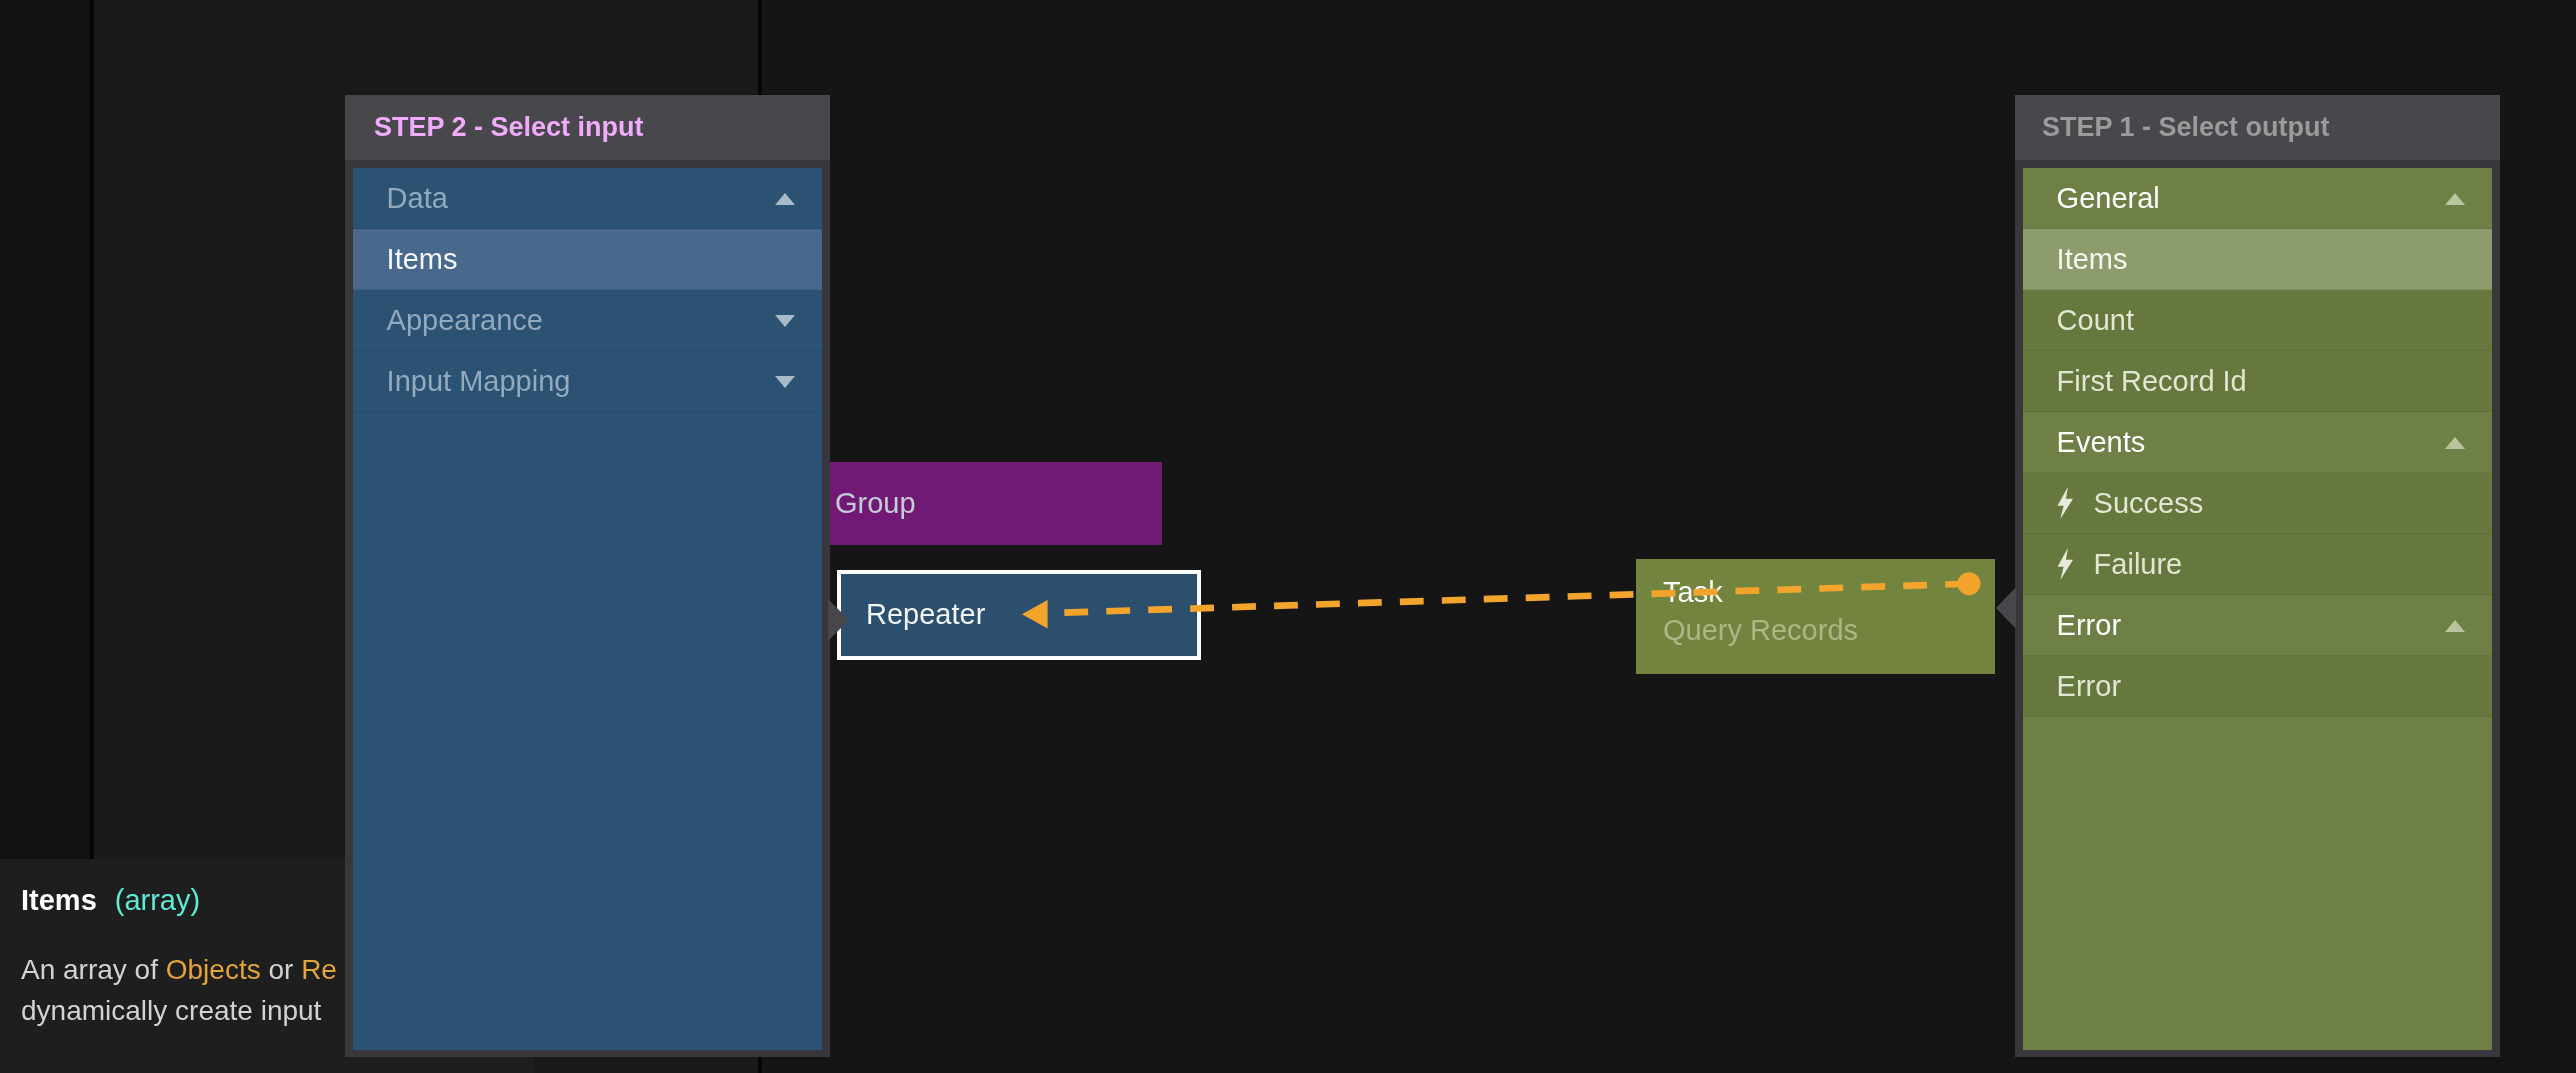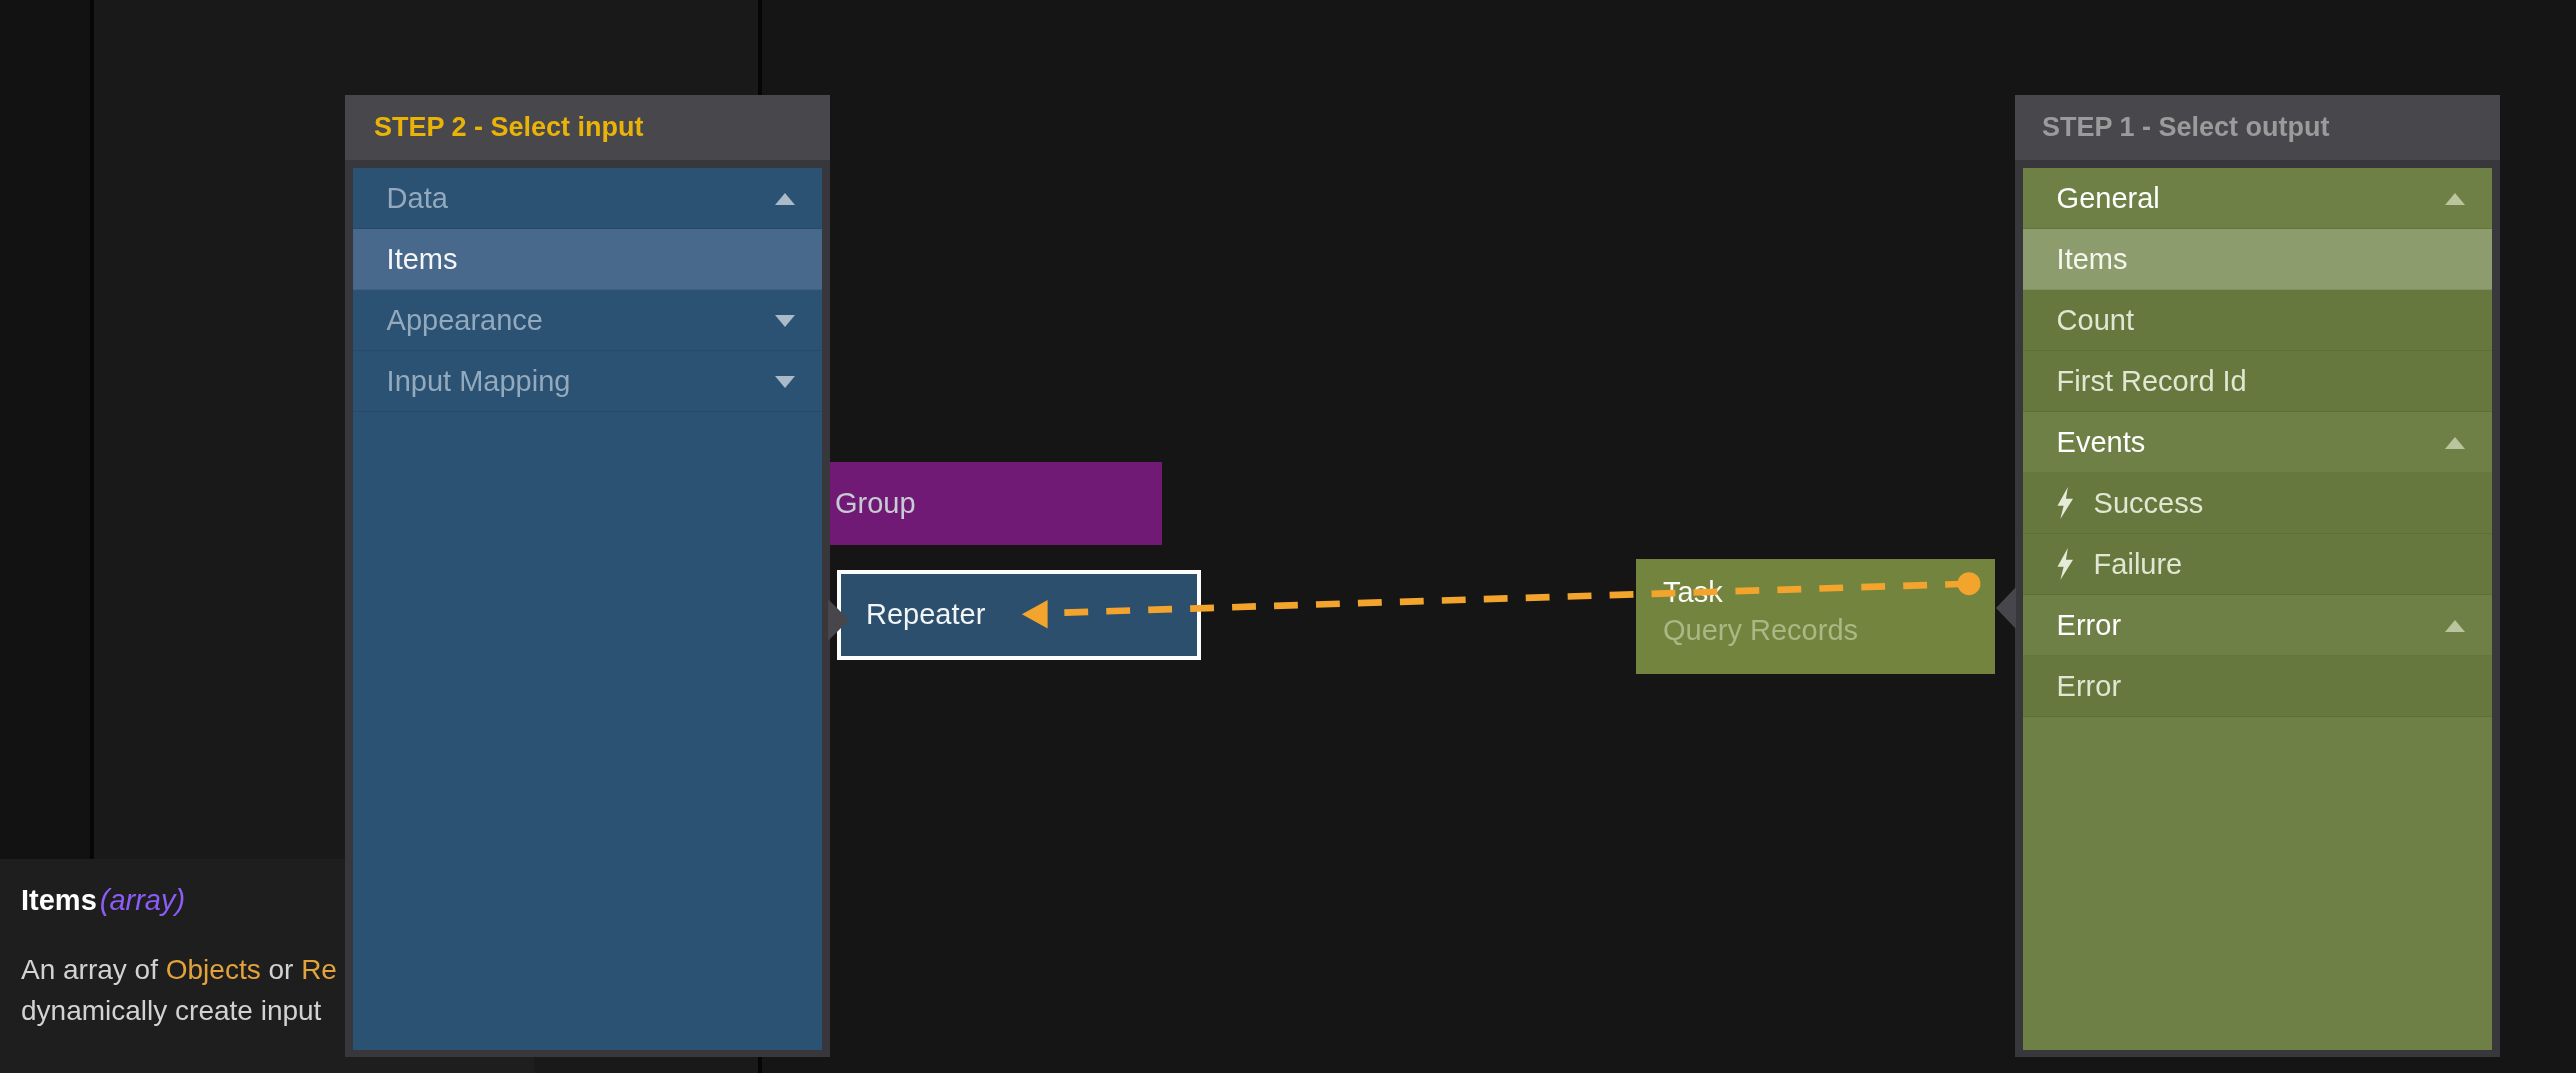--- a/index.html
+++ b/index.html
@@ -58,21 +58,21 @@
   }
 
   
   .panel{position:absolute;top:95px;width:485px;height:962px;background:#38383c;z-index:5;}
   .panel.left{left:345px;}
   .panel.right{left:2015px;}
   .panel .hdr{
     position:absolute;left:0;top:0;width:100%;height:65px;background:#48484c;
     font-size:27px;font-weight:bold;line-height:65px;
   }
-  .panel.left .hdr{color:#eab308;padding-left:29px;box-sizing:border-box;}
+  .panel.left .hdr{color:#f0abfc;padding-left:29px;box-sizing:border-box;}
   .panel.right .hdr{color:#9b9b9b;padding-left:27px;box-sizing:border-box;}
   .panel .body{position:absolute;left:7.6px;top:73px;width:469px;height:882px;}
   .panel.left .body{background:#2b5173;}
   .panel.right .body{background:#6e8046;}
 
   .row{
     position:relative;height:61px;font-size:29px;line-height:61px;
     padding-left:34px;box-sizing:border-box;
     border-bottom:1.9px solid rgba(0,0,0,0.08);
   }
@@ -92,21 +92,21 @@
 
   .bolt{position:absolute;left:32px;top:14.3px;width:21px;height:32px;}
 
   
   .tooltip{
     position:absolute;left:0;top:859px;width:534px;height:215px;
     background:#1e1e1e;z-index:2;box-sizing:border-box;padding:23px 0 0 21px;
   }
   .tooltip .t-line{font-size:29px;line-height:36px;white-space:nowrap;}
   .tooltip .t-name{color:#ffffff;font-weight:bold;}
-  .tooltip .t-type{color:#8b5cf6;margin-left:3px;font-style:italic;}
+  .tooltip .t-type{color:#5eead4;margin-left:18px;}
   .tooltip .t-desc{margin-top:30.5px;font-size:28px;line-height:41px;color:#d2d2d2;white-space:nowrap;}
   .tooltip .t-orange{color:#e2a33b;}
 </style>
 </head>
 <body>
 
 <div id="stage">
 
   <div class="strip left"></div>
   <div class="strip mid"></div>

